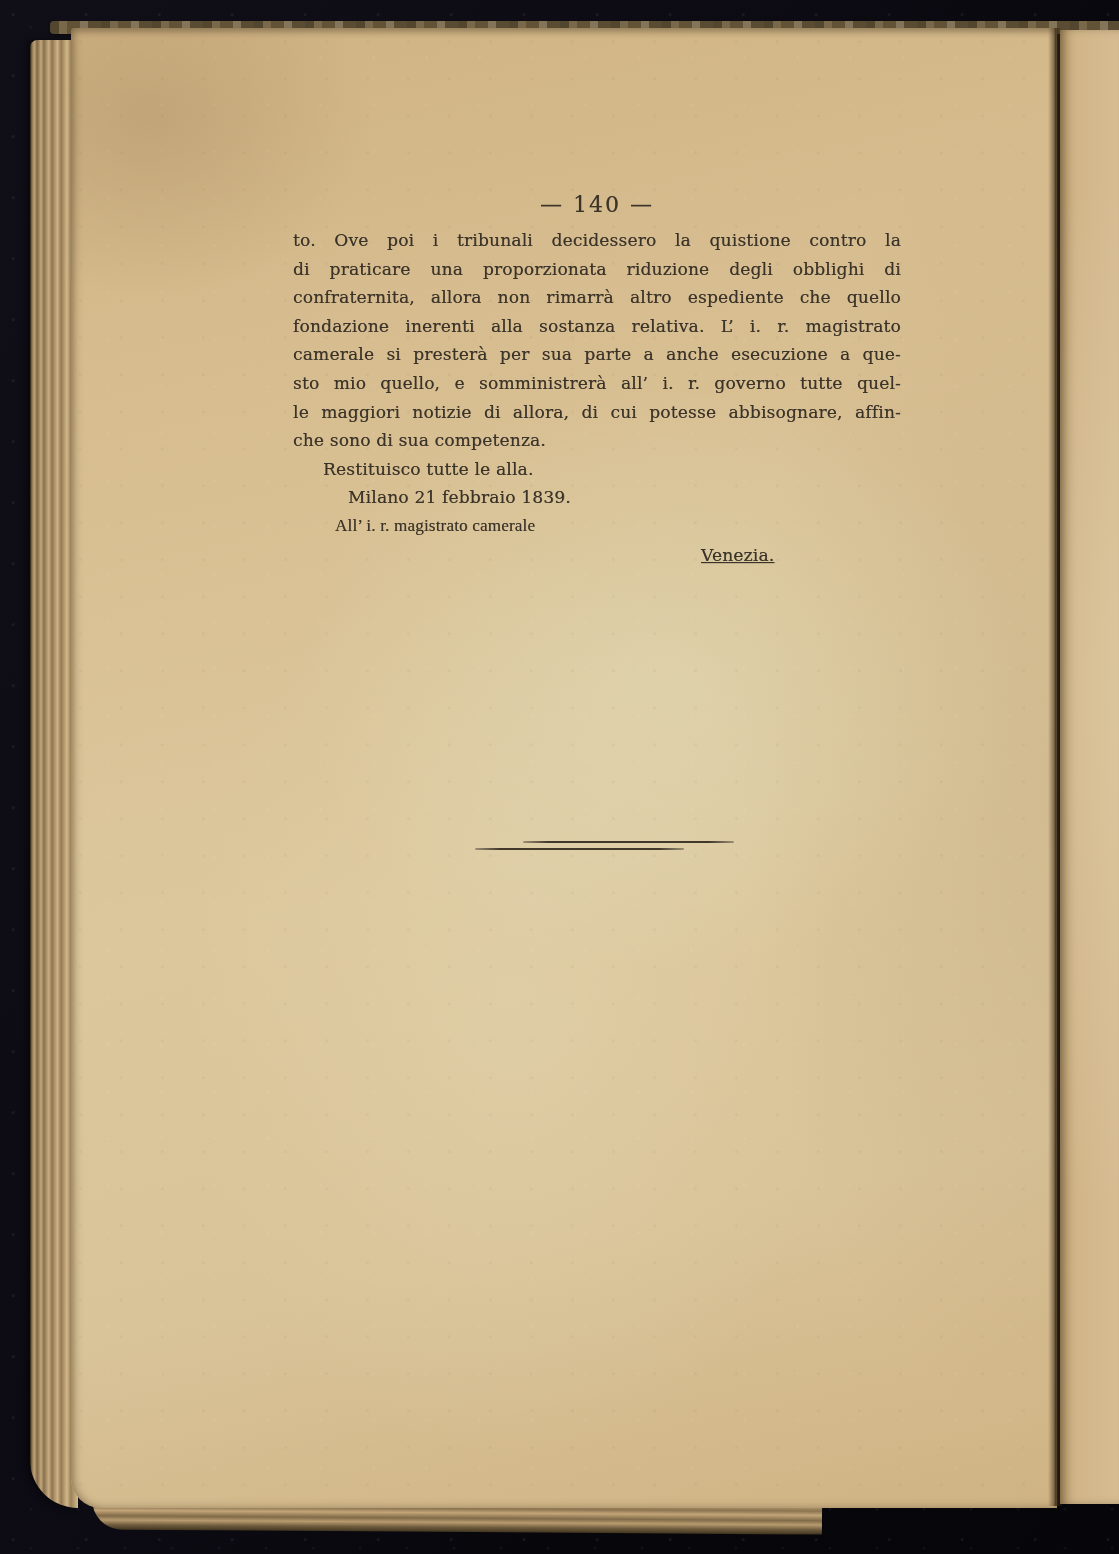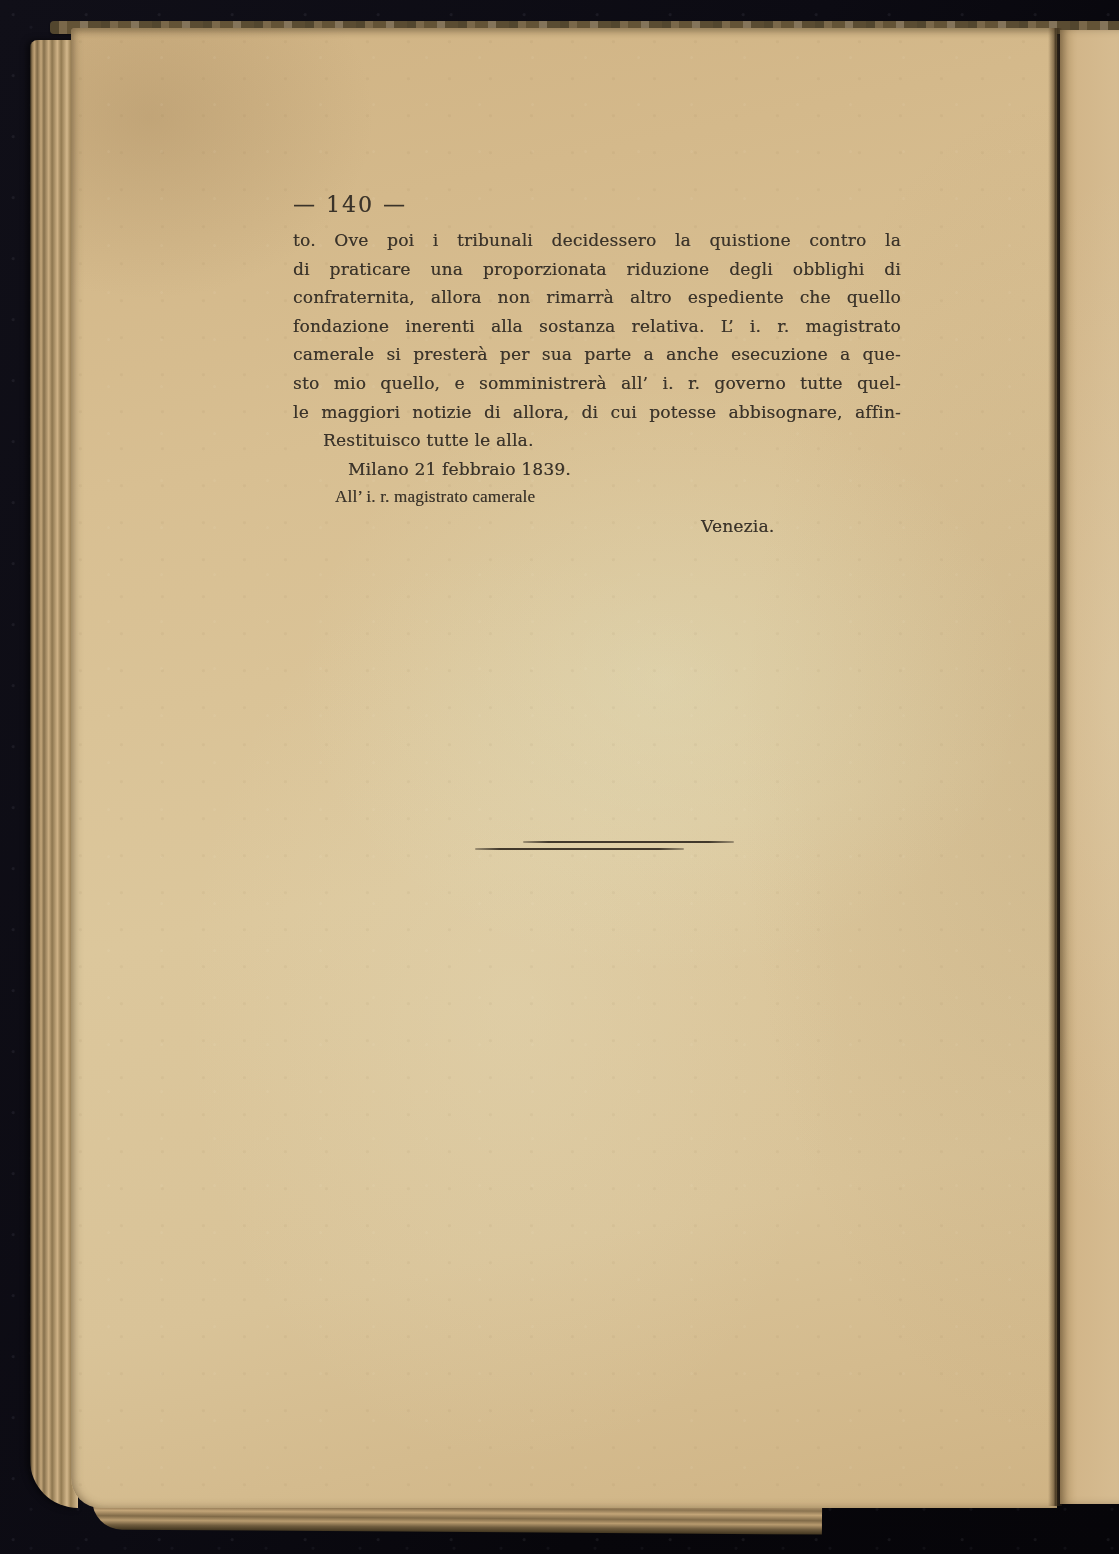--- a/index.html
+++ b/index.html
@@ -101,20 +101,21 @@
   
   .text-layer {
     position: absolute; inset: 0;
     color: #3a332a;
     text-shadow: 0.3px 0.3px 0.4px rgba(55,45,32,0.55);
   }
   .page-header {
     position: absolute;
     left: 293px; top: 191px;
     width: 608px;
+    text-align: center;
     font-size: 22px;
     letter-spacing: 2px;
     line-height: 27px;
   }
   .body-block {
     position: absolute;
     left: 293px; top: 226px;
     width: 608px;
     font-size: 17px;
     letter-spacing: 0.2px;
@@ -127,21 +128,21 @@
   .line.j {
     white-space: normal;
     text-align: justify;
     text-align-last: justify;
     text-justify: inter-word;
   }
   .ind-1 { padding-left: 30px; }   
   .ind-2 { padding-left: 55px; }   
   .ind-sig { padding-left: 362px; }
   .ind-3 { padding-left: 42px; font-family: Liberation Serif, serif; }   
-  .ind-pl { padding-left: 408px; } 
+  .ind-pl { padding-left: 408px; text-decoration: underline; } 
 
   
   .rule-a, .rule-b {
     position: absolute;
     height: 2px;
     background: linear-gradient(90deg, rgba(58,50,40,0.4), rgba(48,40,30,0.9) 12%, rgba(48,40,30,0.9) 88%, rgba(58,50,40,0.4));
     border-radius: 1px;
   }
   .rule-a { left: 523px; top: 841px; width: 211px; }
   .rule-b { left: 475px; top: 848px; width: 209px; }
@@ -167,20 +168,21 @@
     <div class="page-header">— 140 —</div>
 
     <div class="body-block">
       <div class="line j">to. Ove poi i tribunali decidessero la quistione contro la</div>
       <div class="line j">di praticare una proporzionata riduzione degli obblighi di</div>
       <div class="line j">confraternita, allora non rimarrà altro espediente che quello</div>
       <div class="line j">fondazione inerenti alla sostanza relativa. L’ i. r. magistrato</div>
       <div class="line j">camerale si presterà per sua parte a anche esecuzione a que-</div>
       <div class="line j">sto mio quello, e somministrerà all’ i. r. governo tutte quel-</div>
       <div class="line j">le maggiori notizie di allora, di cui potesse abbisognare, affin-</div>
+      <div class="line">che sono di sua competenza.</div>
       <div class="line ind-1">Restituisco tutte le alla.</div>
       <div class="line ind-2">Milano 21 febbraio 1839.</div>
       <div class="line ind-3">All’ i. r. magistrato camerale</div>
       <div class="line ind-pl">Venezia.</div>
     </div>
 
     <div class="rule-a"></div>
     <div class="rule-b"></div>
   </div>
 

